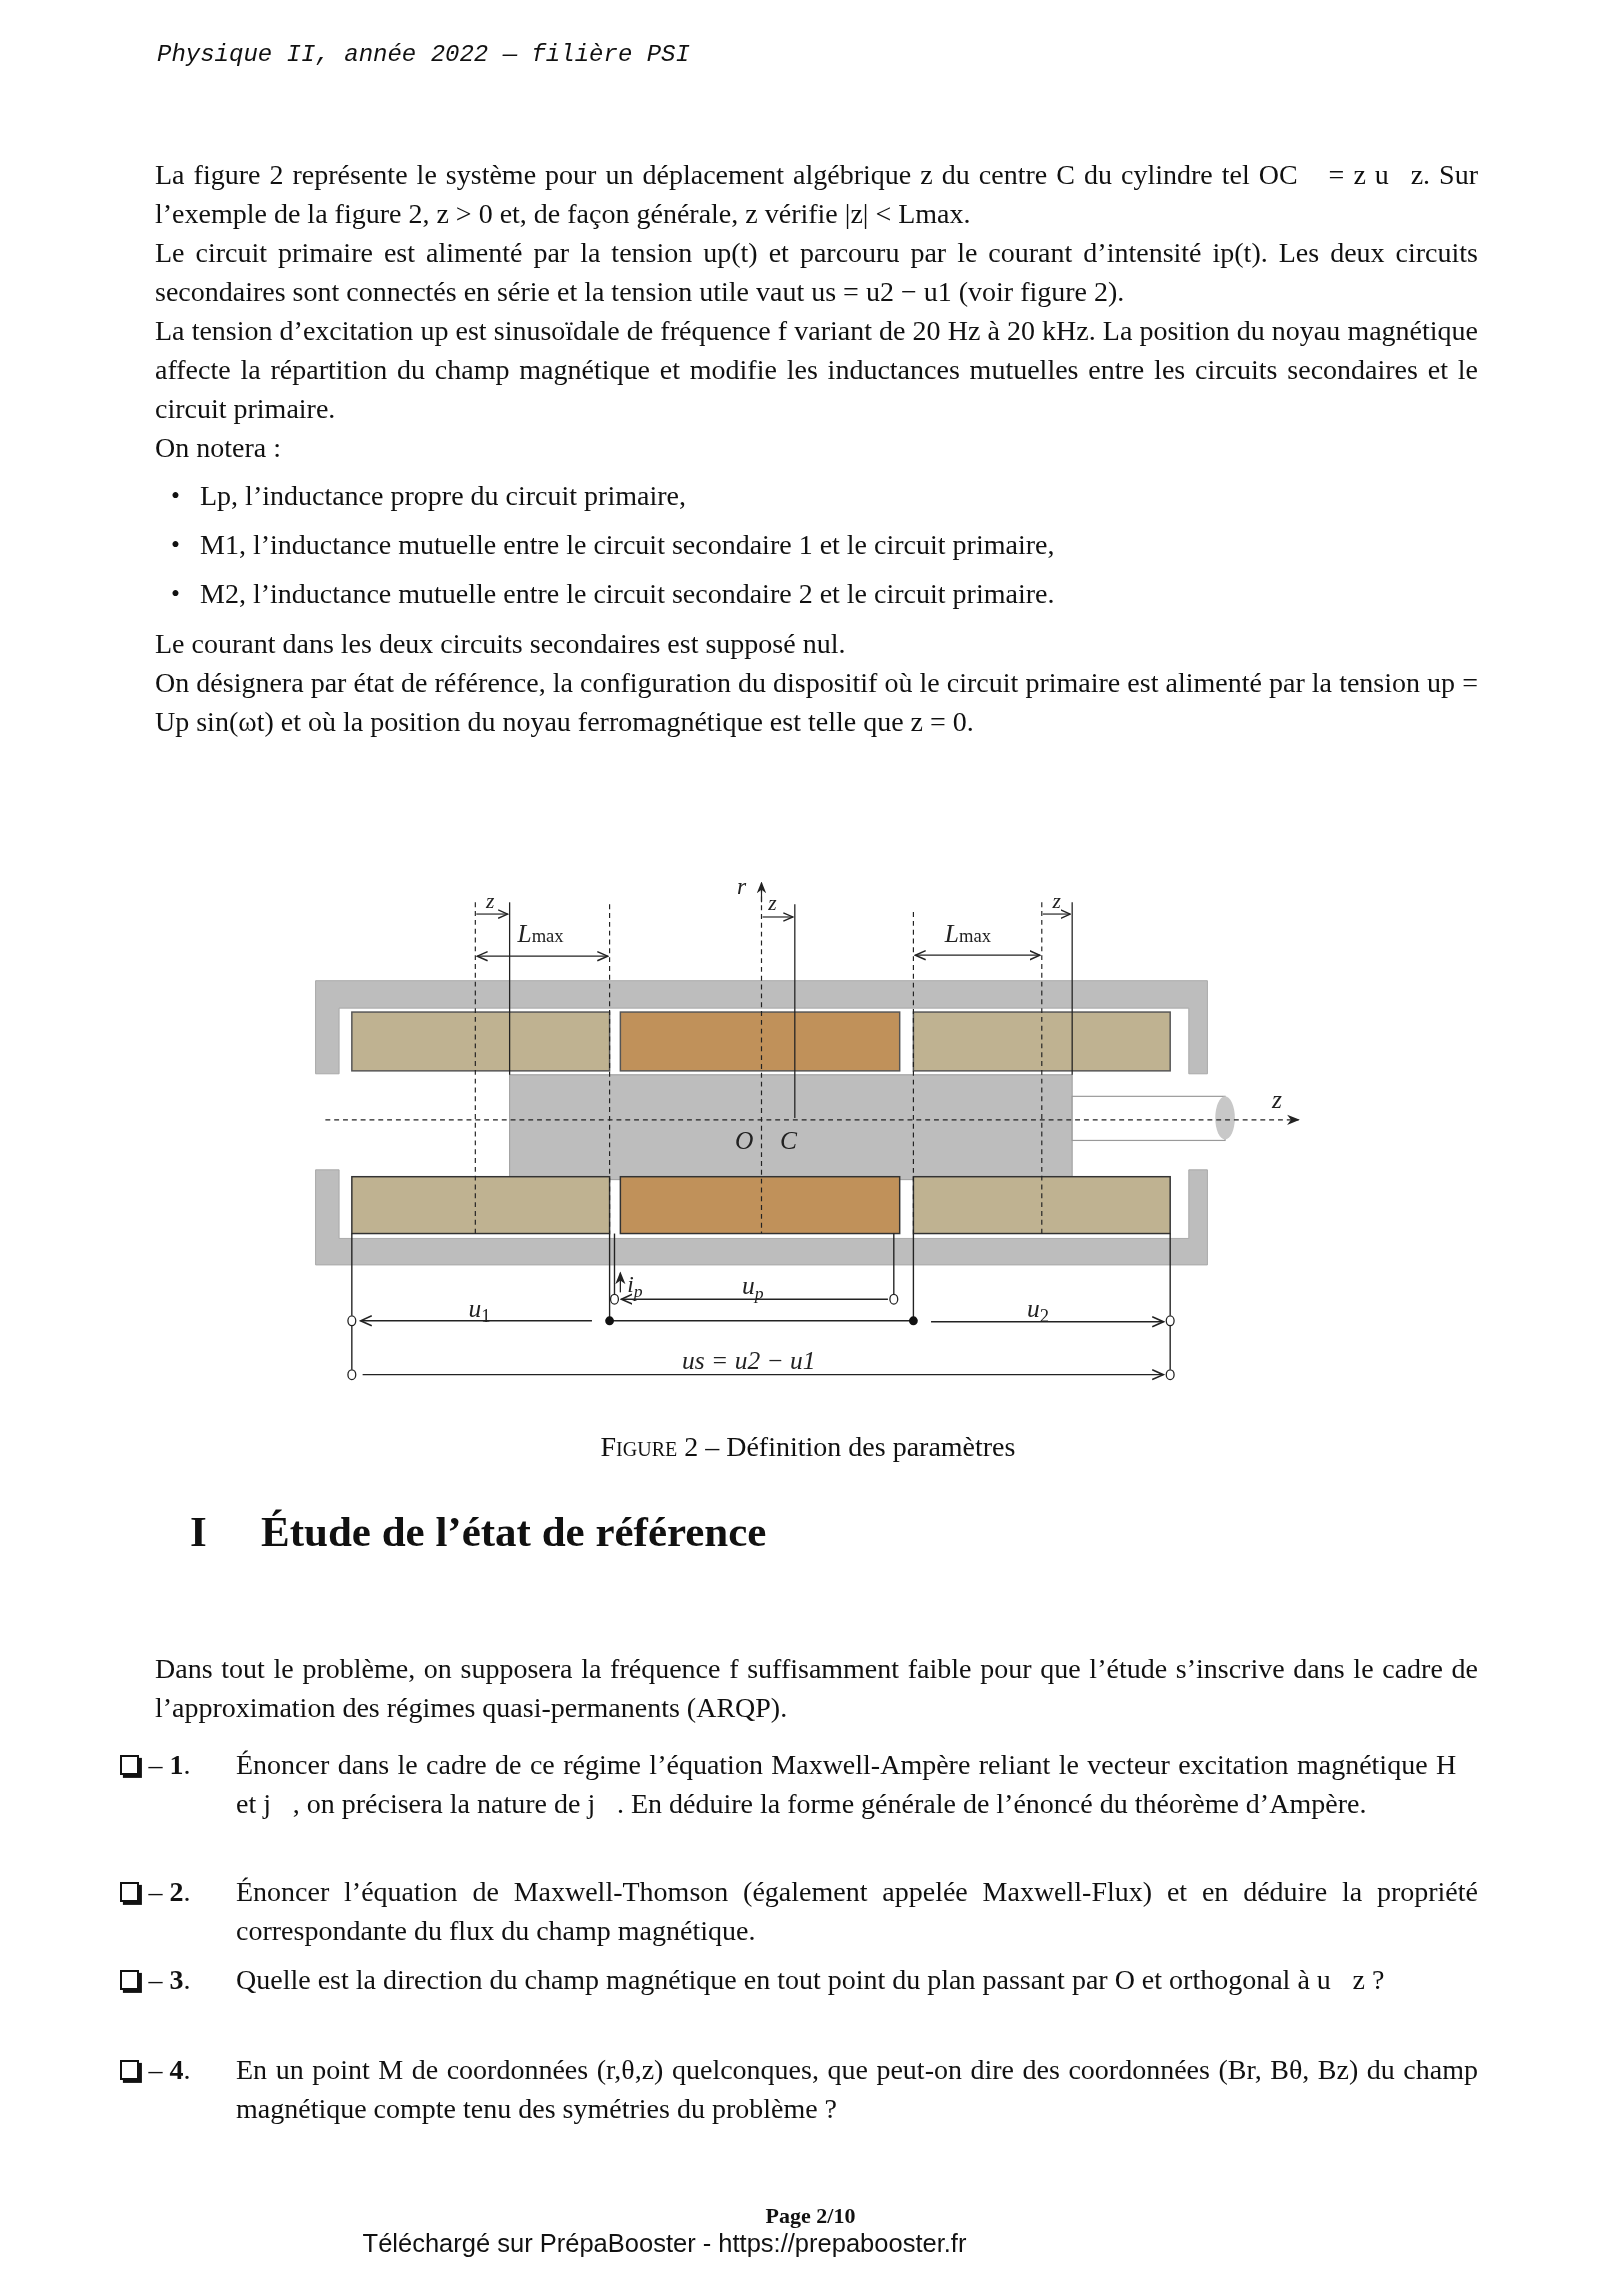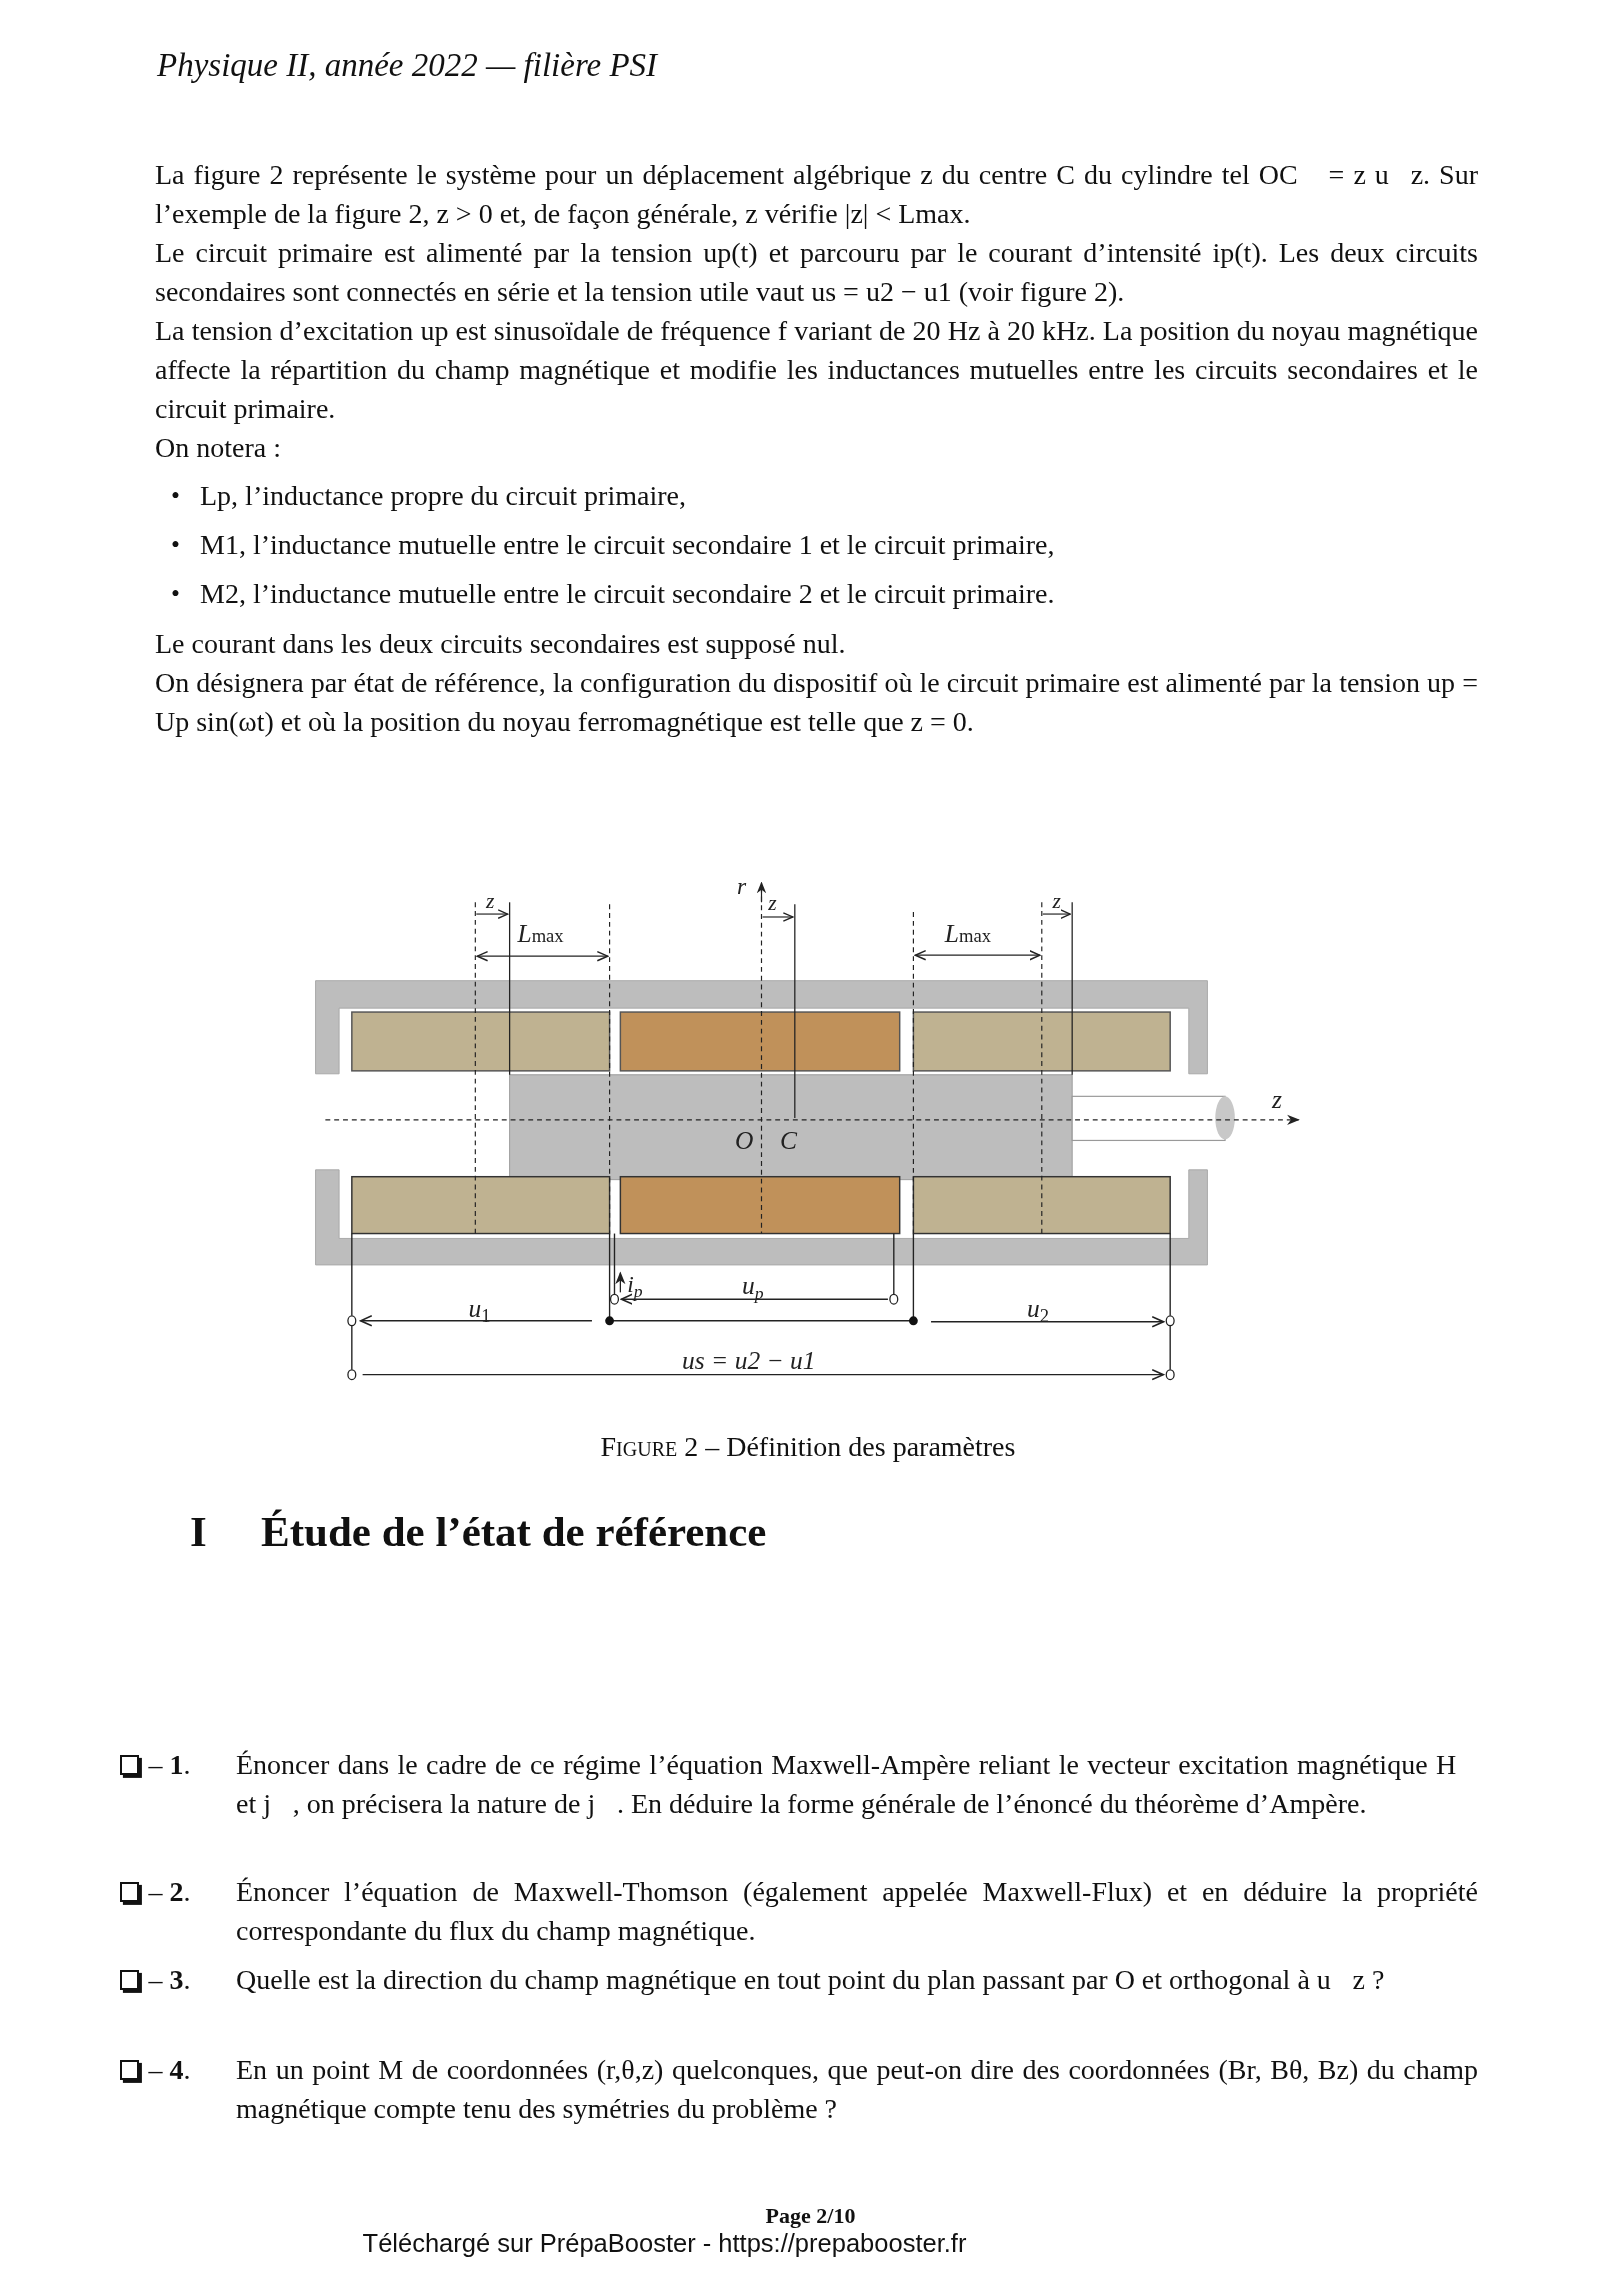--- a/index.html
+++ b/index.html
@@ -1,20 +1,20 @@
 <!DOCTYPE html>
 <html><head>
 <meta charset="utf-8">
 <style>
   html, body { margin: 0; padding: 0; background: #ffffff; }
   body { width: 1621px; height: 2293px; position: relative; overflow: hidden;
          font-family: "DejaVu Serif", "Liberation Serif", serif; color: #111; }
   .page { position: absolute; left: 0; top: 0; width: 1621px; height: 2293px; }
-  .header { position: absolute; left: 157px; top: 47px; font-style: italic; font-size: 33px;
-            font-family: Liberation Serif, serif; }
+  .header { position: absolute; left: 157px; top: 41px; font-style: italic; font-size: 24px;
+            font-family: Liberation Mono, monospace; }
   .text { position: absolute; left: 155px; width: 1323px; font-family: "Liberation Serif", "DejaVu Serif", serif;
           font-size: 28px; line-height: 39px; text-align: justify; }
   .p { margin: 0; }
   ul.bul { list-style: none; margin: 3.9px 0 5.9px 0; padding: 0 0 0 45px; }
   ul.bul li { position: relative; line-height: 49px; }
   ul.bul li::before { content: "\2022"; position: absolute; left: -29px; font-size: 25.5px; }
   .figure { position: absolute; left: 0; top: 863px; width: 1621px; height: 549px; }
   .caption { position: absolute; left: 0; width: 1616px; top: 1431px; text-align: center;
              font-family: "Liberation Serif", "DejaVu Serif", serif; font-size: 28px; }
   .caption .sc { font-variant: small-caps; }
@@ -163,20 +163,21 @@
   </svg>
 
   <div class="caption">
     <span class="sc">Figure 2</span><span> – </span><span>Définition des paramètres</span>
   </div>
 
   <div class="section">
     <span class="num">I</span><span>Étude de l’état de référence</span>
   </div>
 
+  <div class="text" style="top:1649px;">Dans tout le problème, on supposera la fréquence f suffisamment faible pour que l’étude s’inscrive dans le cadre de l’approximation des régimes quasi-permanents (ARQP).</div>
 
   <div class="q" style="top:1745px;">
     <span class="lead"><span class="box"></span><span>– </span><span class="qnum">1</span>.</span>
     <div class="body">Énoncer dans le cadre de ce régime l’équation Maxwell-Ampère reliant le vecteur excitation magnétique H⃗ et j⃗, on précisera la nature de j⃗. En déduire la forme générale de l’énoncé du théorème d’Ampère.</div>
   </div>
   <div class="q" style="top:1872px;">
     <span class="lead"><span class="box"></span><span>– </span><span class="qnum">2</span>.</span>
     <div class="body">Énoncer l’équation de Maxwell-Thomson (également appelée Maxwell-Flux) et en déduire la propriété correspondante du flux du champ magnétique.</div>
   </div>
   <div class="q" style="top:1960px;">

